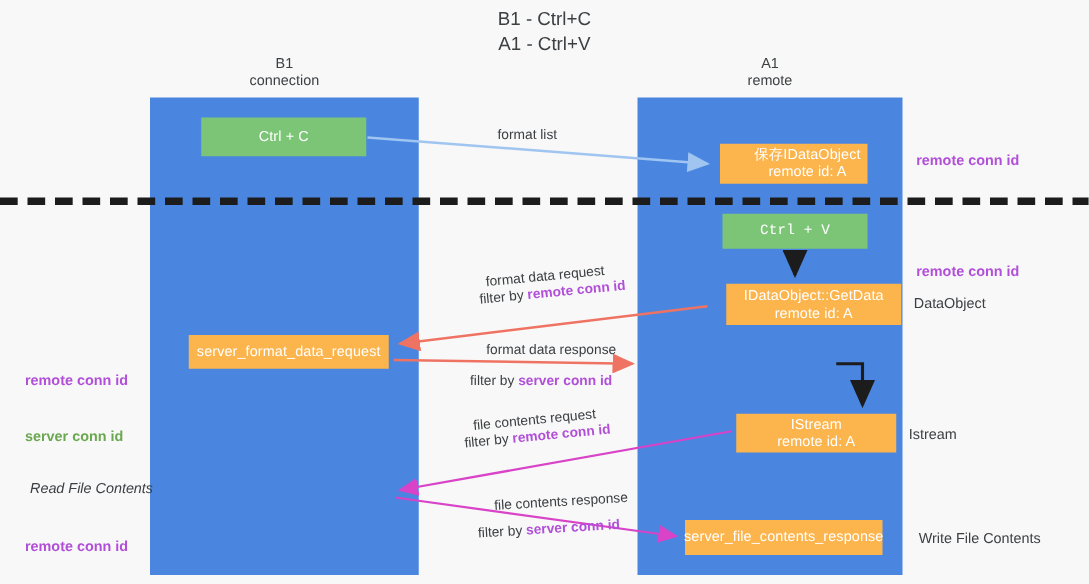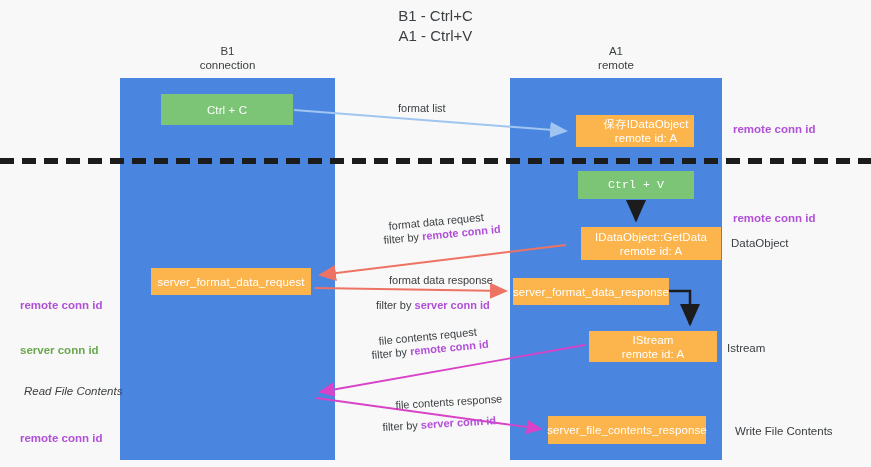--- a/index.html
+++ b/index.html
@@ -149,21 +149,20 @@
     <line x1="316" y1="398" x2="541" y2="429" stroke="#d843c8" stroke-width="1.8" marker-end="url(#ah-mag)"></line>
   </svg>
 
   <div class="abs node green" id="n-ctrlc">Ctrl + C</div>
   <div class="abs node orange" id="n-dataobj">保存IDataObject
 remote id: A</div>
   <div class="abs node green" id="n-ctrlv">Ctrl + V</div>
   <div class="abs node orange" id="n-getdata">IDataObject::GetData
 remote id: A</div>
   <div class="abs node orange" id="n-sfdreq">server_format_data_request</div>
-  <div class="abs node orange" id="n-sfdresp">server_format_data_response</div>
   <div class="abs node orange" id="n-istream">IStream
 remote id: A</div>
   <div class="abs node orange" id="n-sfcresp">server_file_contents_response</div>
 
   <div class="abs elabel" id="l-formatlist">format list</div>
 
   <div class="abs elabel" id="l-fdreq">format data request</div>
   <div class="abs elabel" id="l-fdreq2"><span>filter by </span><b class="purple">remote conn id</b></div>
 
   <div class="abs elabel" id="l-fdresp">format data response</div>

